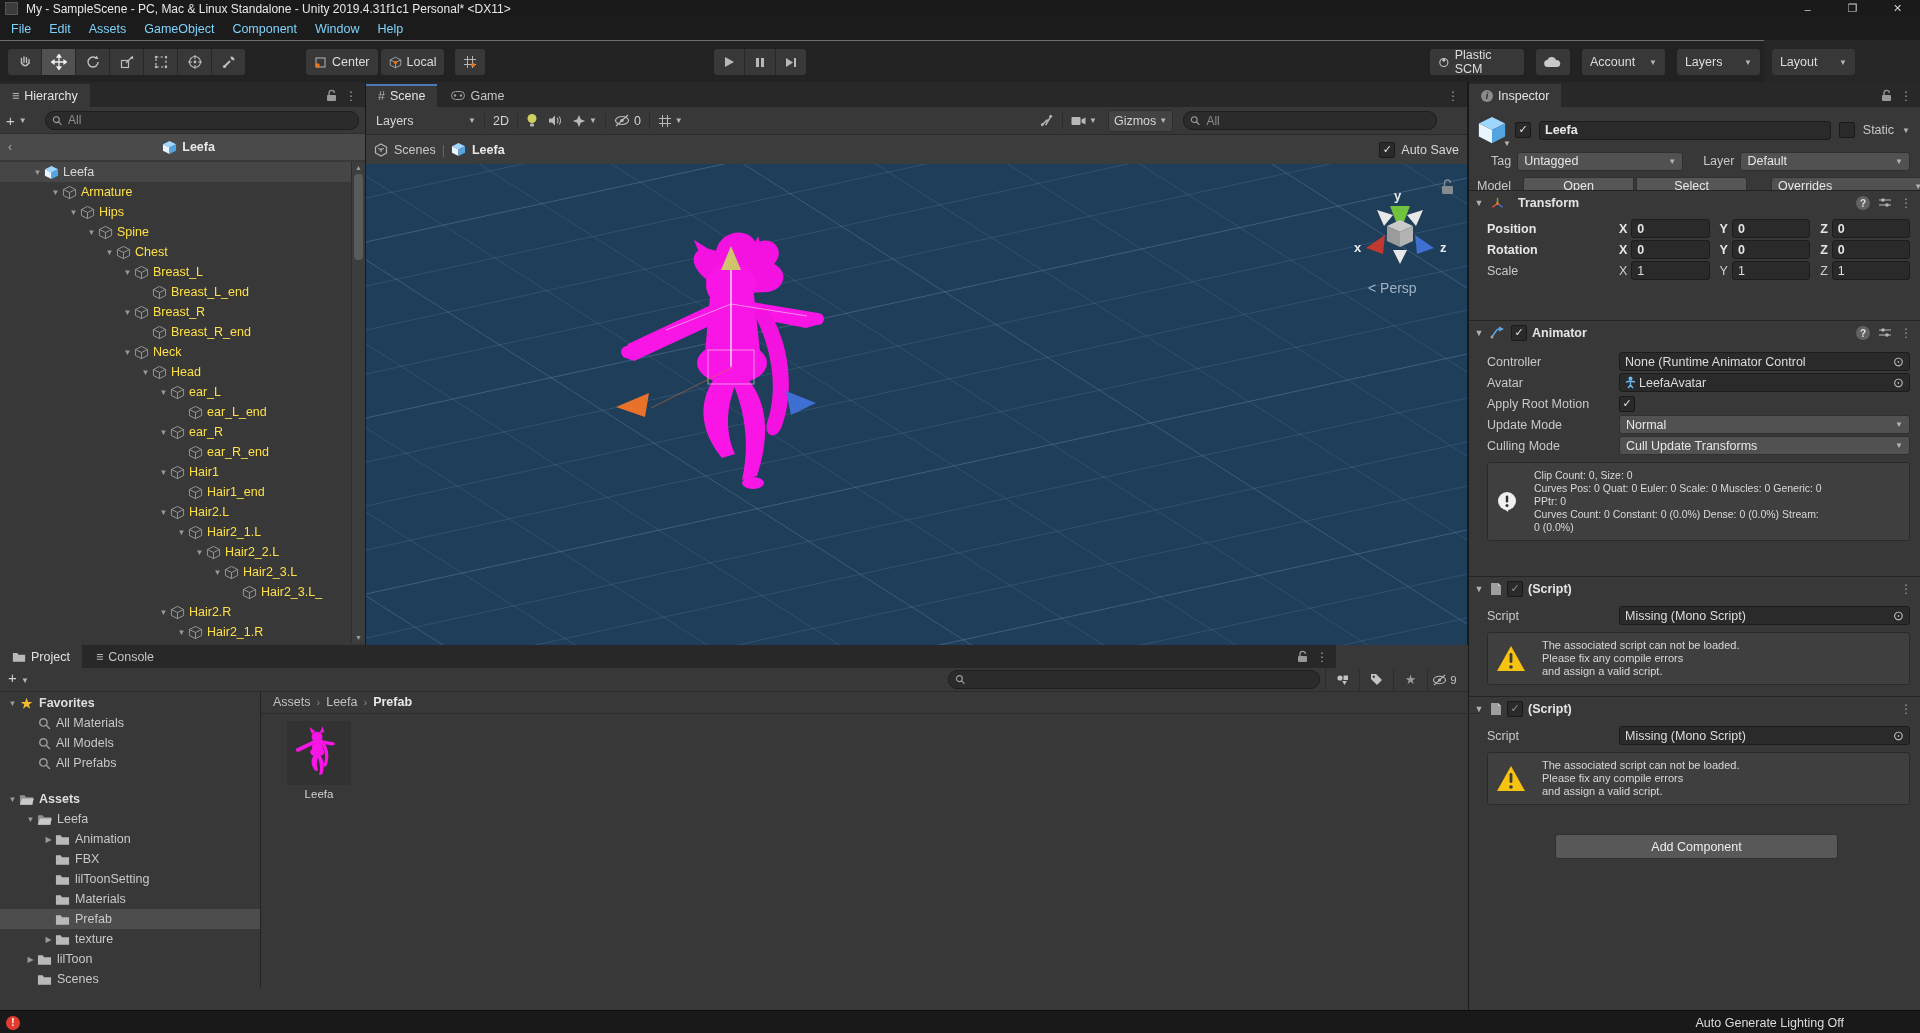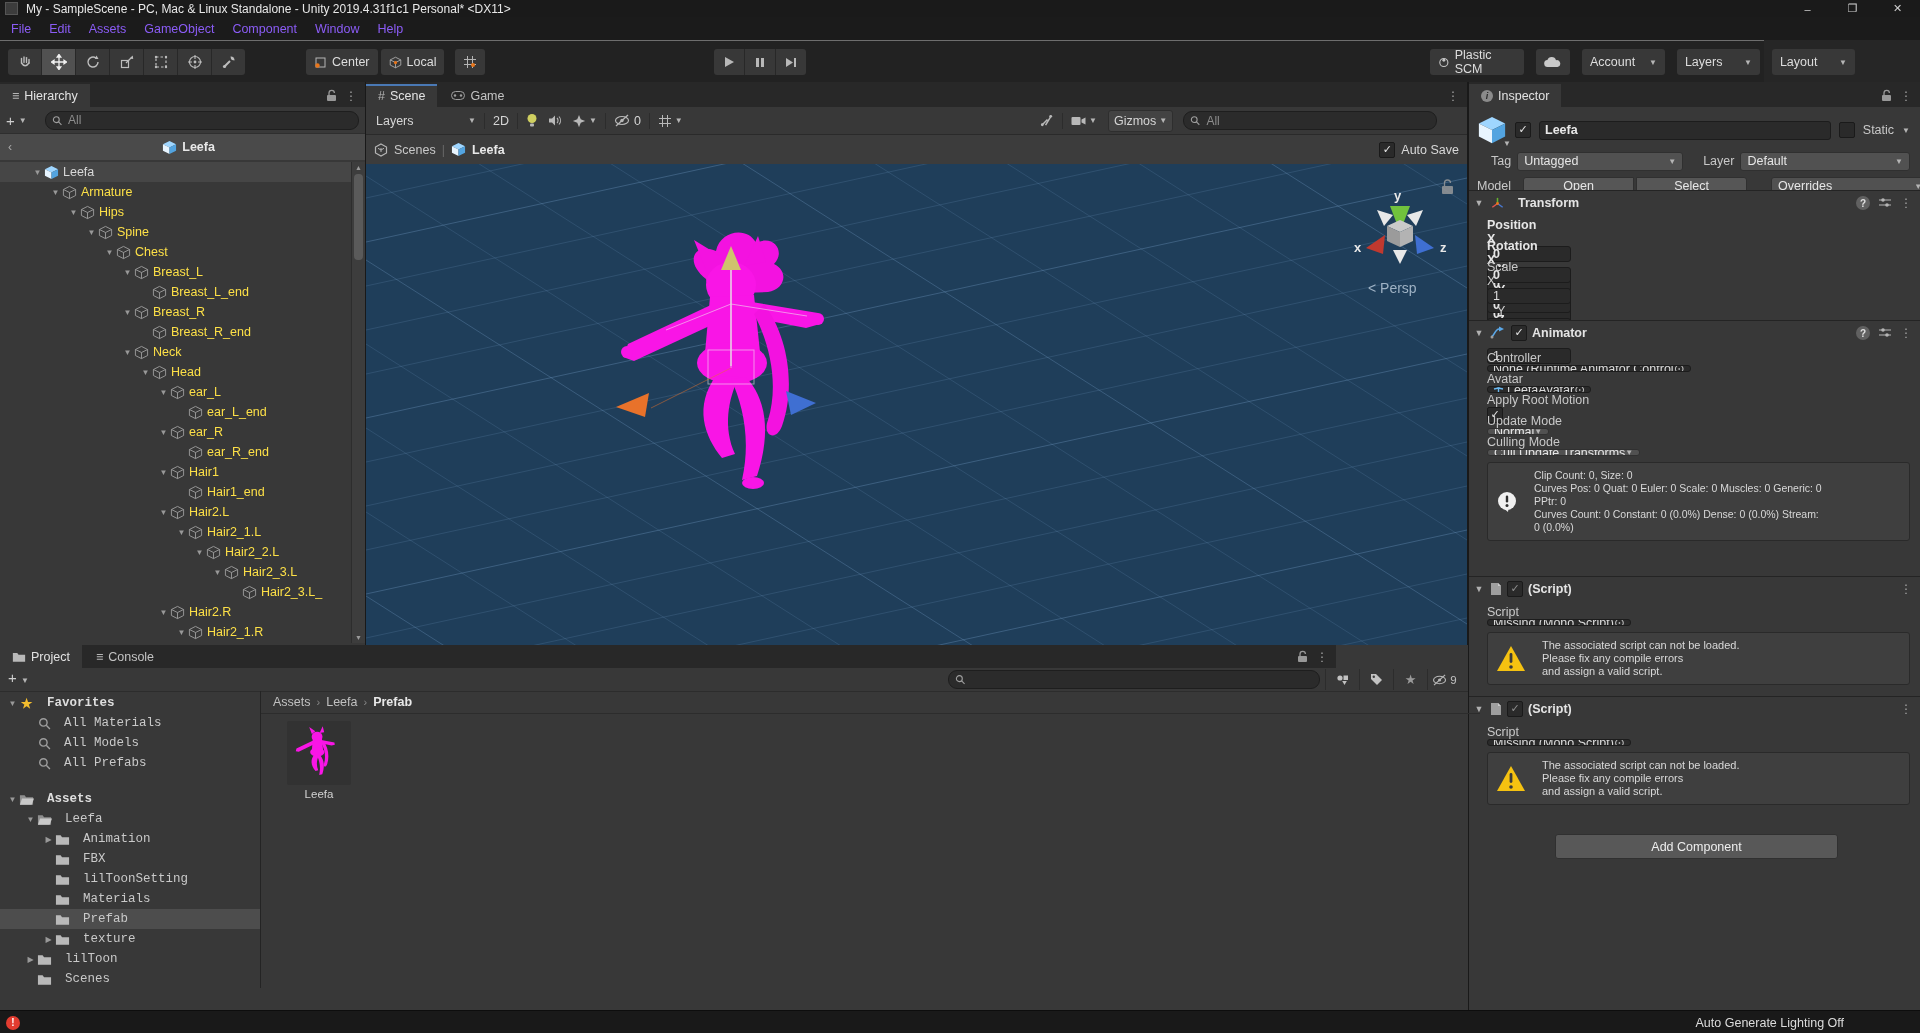--- a/index.html
+++ b/index.html
@@ -7,21 +7,21 @@
        font-family:"Liberation Sans",sans-serif;font-size:12.5px;color:#cfcfcf;
        -webkit-user-select:none;user-select:none;}
   .abs{position:absolute;}
   svg{display:block;}
   
   #titlebar{left:0;top:0;width:1920px;height:17px;background:#1a1a1a;display:flex;align-items:center;color:#e8e8e8;font-size:12px;}
   #titlebar .appico{width:11px;height:11px;background:#3c3c3c;border:1px solid #555;margin:0 8px 0 5px;}
   #win-controls{margin-left:auto;display:flex;height:100%;}
   .winbtn{width:45px;display:flex;align-items:center;justify-content:center;color:#cfcfcf;font-size:11px;}
   #menubar{left:0;top:17px;width:1920px;height:23px;background:#1b1b1b;display:flex;align-items:center;padding-left:2px;}
-  .menu-item{padding:0 9px;color:#8b5cf6;font-size:12.5px;}
+  .menu-item{padding:0 9px;color:#7dd3fc;font-size:12.5px;}
   #toolbar{left:0;top:40px;width:1764px;height:42px;background:#222;border-top:1px solid #6e6e6e;border-bottom:1px solid #151515;}
   .tgroup{position:absolute;top:8px;display:flex;}
   .tbtn{width:33px;height:26px;background:#383838;display:flex;align-items:center;justify-content:center;border-right:1px solid #282828;}
   .tbtn:first-child{border-radius:3px 0 0 3px;}
   .tbtn:last-child{border-radius:0 3px 3px 0;border-right:none;}
   .tbtn.on{background:#515151;}
   .pillbtn{height:26px;background:#383838;border-radius:3px;display:flex;align-items:center;padding:0 8px;color:#ddd;gap:5px;}
   .caret{font-size:8px;color:#b5b5b5;}
   
   .tabbar{background:#282828;display:flex;align-items:flex-end;position:absolute;}
@@ -54,21 +54,21 @@
   #s-toolbar{position:absolute;left:0;top:25px;width:1101px;height:28px;background:#383838;border-bottom:1px solid #2a2a2a;display:flex;align-items:center;padding:0 5px;box-sizing:border-box;}
   .sbtn{height:20px;display:flex;align-items:center;gap:3px;padding:0 5px;color:#d5d5d5;}
   .sep{width:1px;height:16px;background:#2c2c2c;margin:0 3px;}
   #s-crumb{position:absolute;left:0;top:53px;width:1101px;height:29px;background:#3c3c3c;display:flex;align-items:center;padding:0 8px;box-sizing:border-box;gap:6px;}
   #viewport{position:absolute;left:0;top:82px;width:1101px;height:481px;background:#1f3e5a;overflow:hidden;}
   .vp-label{position:absolute;color:#e8e8e8;font-weight:bold;font-size:13px;}
   #persp{position:absolute;left:1002px;top:116px;color:#9fb2c4;font-size:14px;}
   
   #inspector{left:1468px;top:82px;width:452px;height:928px;background:#383838;border-left:1px solid #191919;box-sizing:border-box;}
   #i-tabbar{left:0;top:0;width:451px;height:25px;}
-  .irow{display:flex;align-items:flex-start;height:21px;padding:0 10px 0 18px;flex-direction:column;}
+  .irow{display:flex;align-items:center;height:21px;padding:0 10px 0 18px;}
   .ilabel{width:132px;flex:none;color:#c8c8c8;overflow:hidden;white-space:nowrap;}
   .ifield{flex:1;height:17px;background:#2a2a2a;border:1px solid #1c1c1c;border-radius:3px;display:flex;align-items:center;padding:0 5px;color:#dcdcdc;overflow:hidden;white-space:nowrap;}
   .idrop{flex:1;height:17px;background:#515151;border:1px solid #303030;border-radius:3px;display:flex;align-items:center;padding:0 6px;color:#e6e6e6;white-space:nowrap;overflow:hidden;}
   .idrop .caret,.ifield .objp{margin-left:auto;}
   .objp{color:#c5c5c5;font-size:13px;}
   .comp-head{height:24px;display:flex;align-items:center;background:#383838;border-top:1px solid #242424;padding:0 8px 0 4px;gap:5px;}
   .comp-title{font-weight:bold;color:#e4e4e4;}
   .fold{font-size:9px;color:#b0b0b0;width:12px;text-align:center;}
   .head-right{margin-left:auto;display:flex;align-items:center;gap:8px;}
   .helpc{width:14px;height:14px;border-radius:7px;background:#616161;color:#e0e0e0;font-size:10px;font-weight:bold;display:flex;align-items:center;justify-content:center;}
@@ -82,21 +82,21 @@
   #add-comp{position:absolute;left:86px;width:281px;height:23px;background:#585858;border:1px solid #303030;border-radius:3px;color:#eee;display:flex;align-items:center;justify-content:center;}
   
   #project{left:0;top:645px;width:1468px;height:365px;background:#383838;}
   #p-tabbar{left:0;top:0;width:1336px;height:23px;}
   #p-toolbar{position:absolute;left:0;top:23px;width:1468px;height:23px;background:#383838;border-bottom:1px solid #2c2c2c;}
   #p-body{position:absolute;left:0;top:46px;width:1468px;height:297px;}
   #p-tree{position:absolute;left:0;top:2px;width:260px;height:295px;overflow:hidden;}
   #p-divider{position:absolute;left:260px;top:0;width:1px;height:297px;background:#242424;}
   .p-row{height:20px;display:flex;align-items:center;white-space:nowrap;}
   .p-row.sel{background:#4d4d4d;}
-  .p-lbl{color:#c9c9c9;margin-left:13px;font-family:Liberation Mono, monospace;}
+  .p-lbl{color:#c9c9c9;margin-left:5px;}
   .p-row.bold .p-lbl{font-weight:bold;color:#dedede;}
   #p-crumb{position:absolute;left:261px;top:0;width:1207px;height:22px;border-bottom:1px solid #2c2c2c;display:flex;align-items:center;padding-left:12px;gap:6px;color:#c0c0c0;}
   #p-item{position:absolute;left:283px;top:8px;width:72px;display:flex;flex-direction:column;align-items:center;}
   #p-item .thumb{width:64px;height:64px;background:#323232;border-radius:2px;display:flex;align-items:center;justify-content:center;}
   #p-item .cap{margin-top:3px;font-size:11.5px;color:#d2d2d2;}
   .fbtn{width:33px;height:21px;display:flex;align-items:center;justify-content:center;border-left:1px solid #2c2c2c;color:#c2c2c2;gap:2px;font-size:11.5px;}
   
   #statusbar{left:0;top:1010px;width:1920px;height:23px;background:#191919;border-top:1px solid #0d0d0d;display:flex;align-items:center;}
   #err-ico{width:14px;height:14px;border-radius:7px;background:#e23c30;color:#fff;font-size:10px;font-weight:bold;text-align:center;line-height:14px;margin:0 7px 0 6px;flex:none;}
   #err-text{color:#ff5547;font-size:12.5px;white-space:nowrap;}

